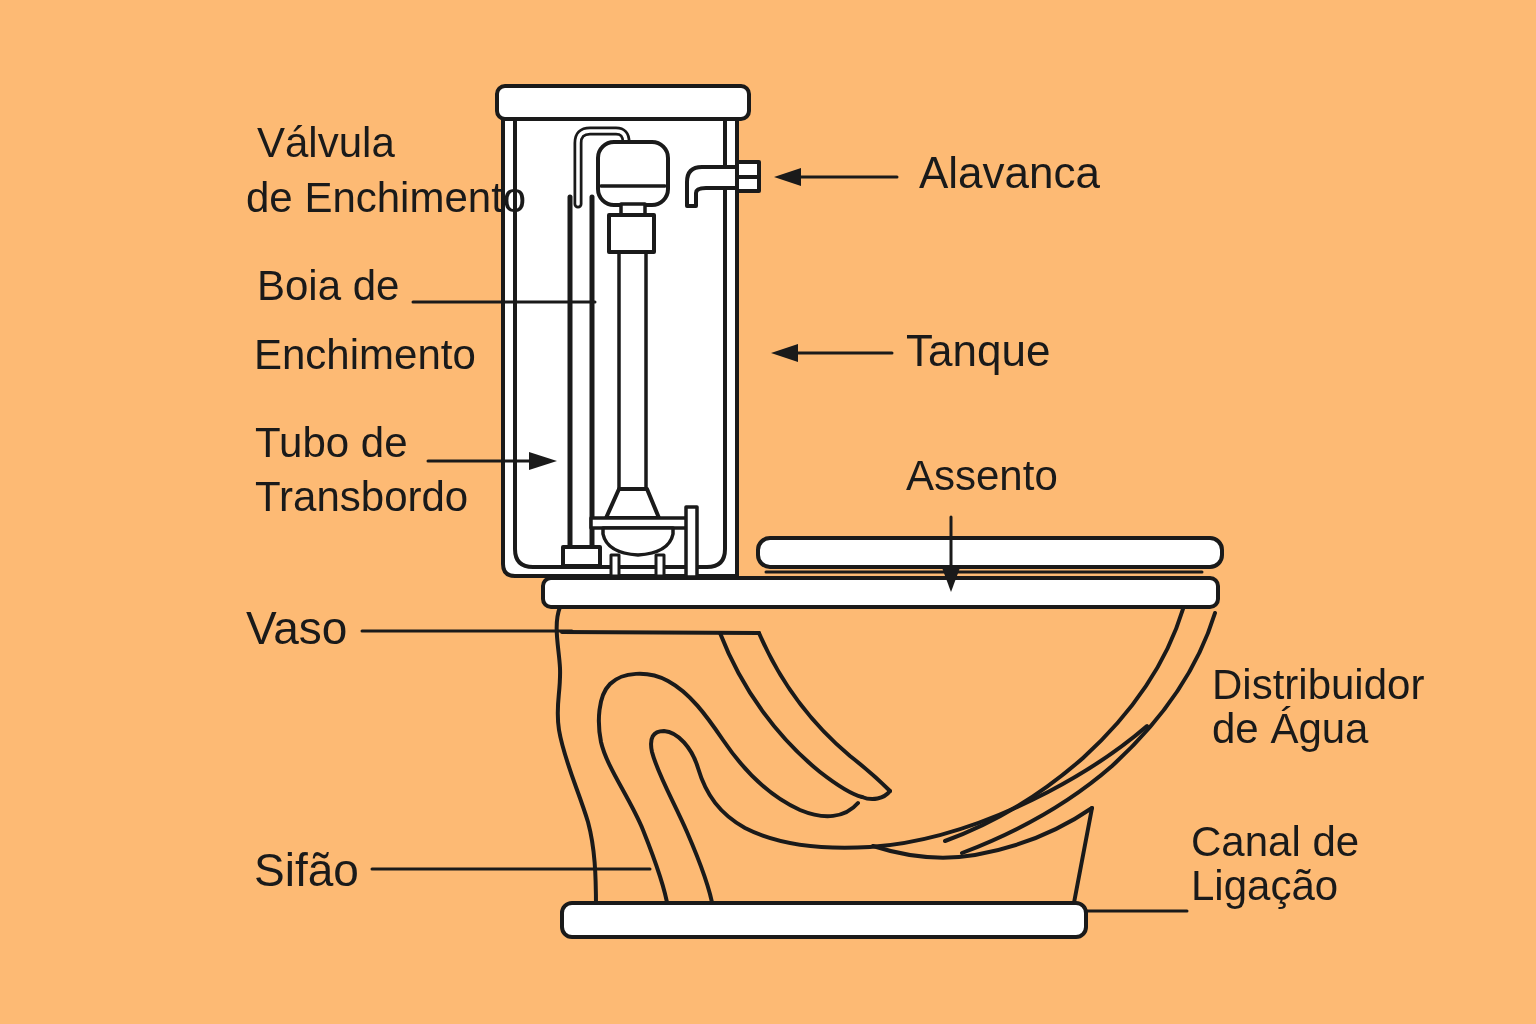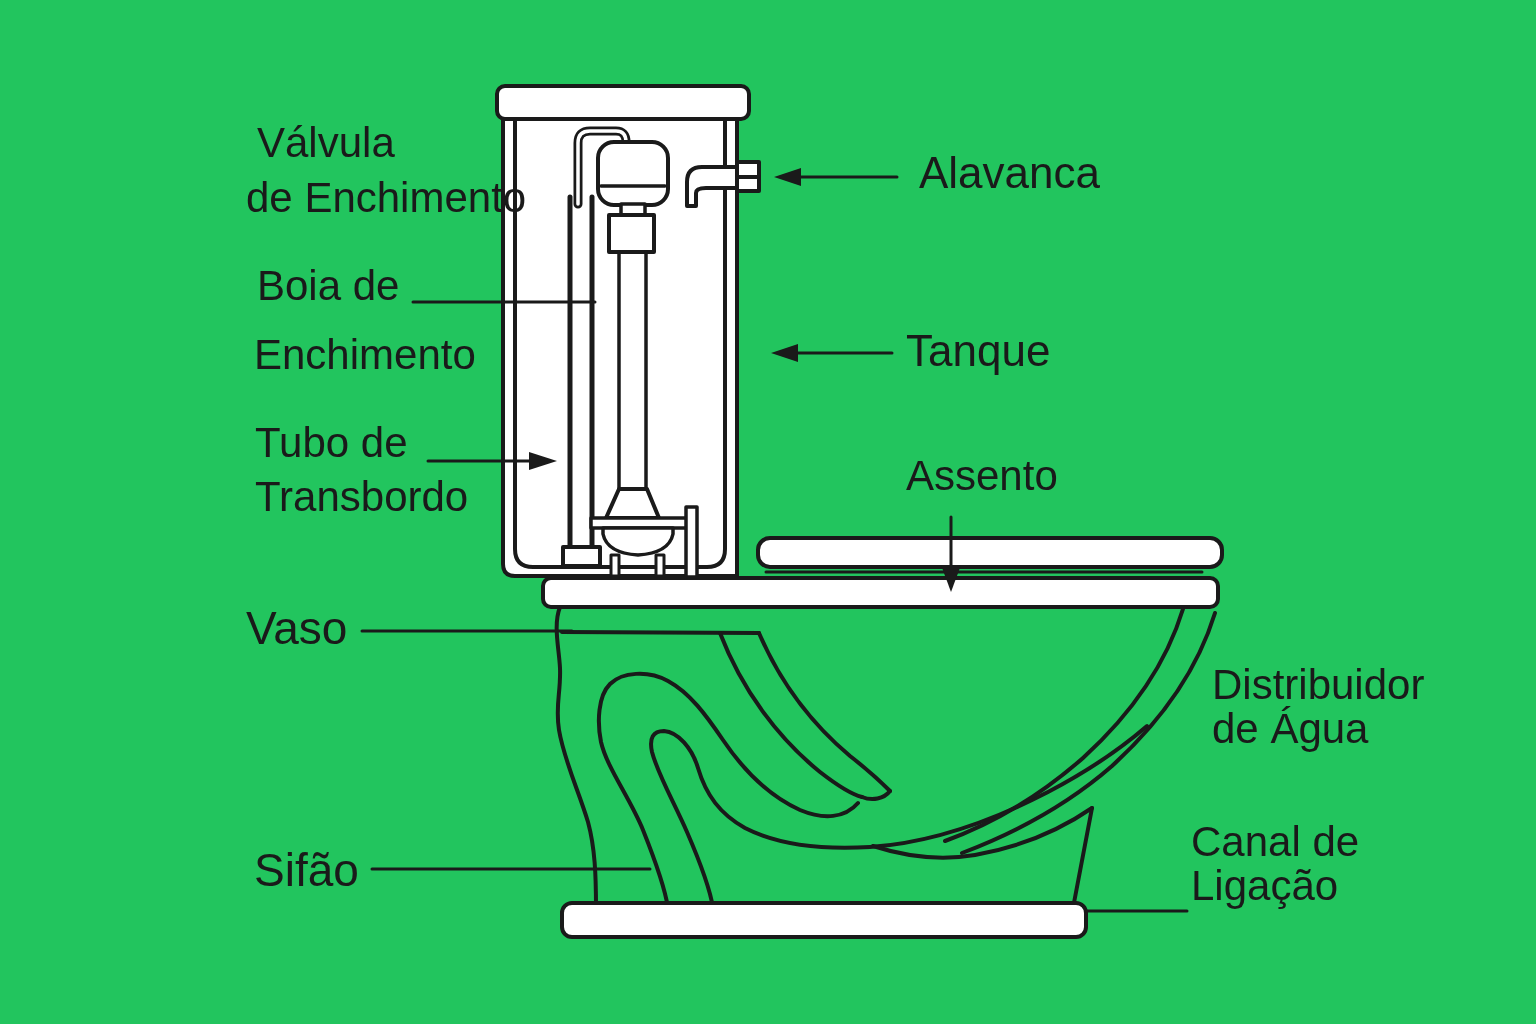--- a/index.html
+++ b/index.html
@@ -1,16 +1,16 @@
 <!DOCTYPE html>
 <html><head>
 <meta charset="utf-8">
 <style>
   html,body{margin:0;padding:0;background:#ffffff;}
-  .canvas{position:relative;width:1536px;height:1024px;background:#22c55e;overflow:hidden;}
+  .canvas{position:relative;width:1536px;height:1024px;background:#fdba74;overflow:hidden;}
   svg{display:block;}
   text{font-family:"Liberation Sans","DejaVu Sans",sans-serif;fill:#1a1a1a;}
   .lbl{font-size:42px;}
   .lbl-big{font-size:46px;}
   .lbl-med{font-size:44px;}
 </style>
 </head>
 <body>
 
 <div class="canvas">

